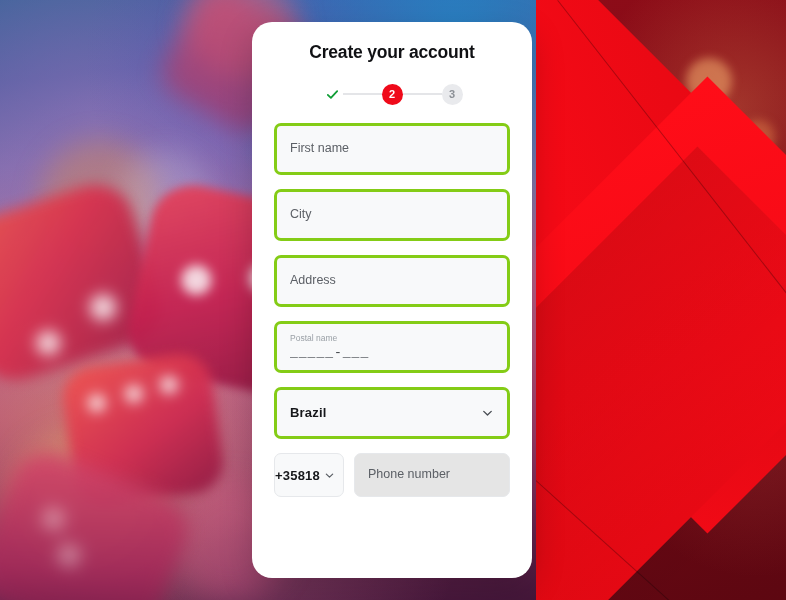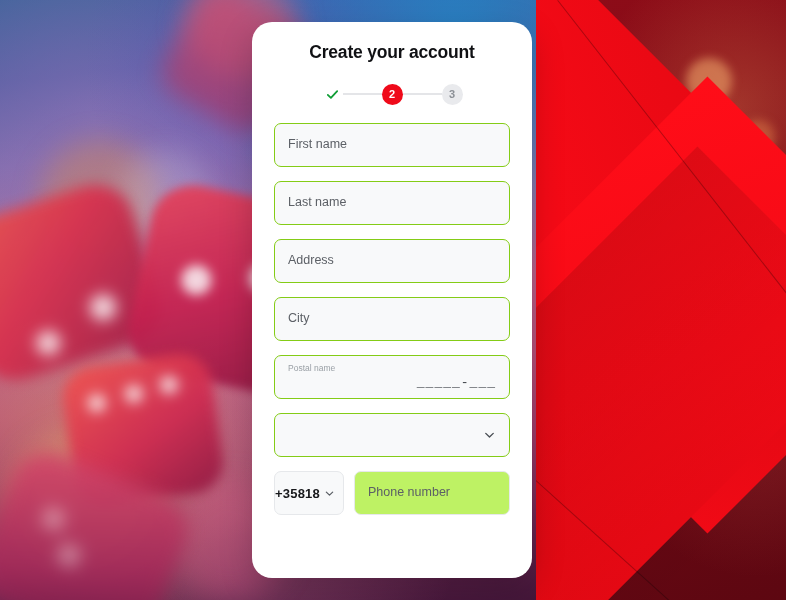--- a/index.html
+++ b/index.html
@@ -192,24 +192,24 @@
   .step-line {
     width: 39px;
     height: 1.5px;
     background: #e4e5e8;
     flex: 0 0 auto;
   }
 
   
   .field {
     margin-top: 14px;
-    height: 44px;
+    height: 52px;
     box-sizing: border-box;
     background: #f8f9fa;
-    border: 1px solid #84cc16;
+    border: 3px solid #84cc16;
     border-radius: 7px;
     display: flex;
     flex-direction: column;
     justify-content: center;
     padding: 0 13px;
     position: relative;
   }
   .field.first { margin-top: 18px; }
   .ph {
     font-size: 12.5px;
@@ -228,21 +228,20 @@
     color: #17181b;
     line-height: 1.1;
     letter-spacing: 0.2px;
   }
   .fmask {
     font-size: 13px;
     color: #3b3f45;
     line-height: 1.1;
     letter-spacing: 1px;
     font-family: "Liberation Mono", monospace;
-    text-align: right;
   }
   .chevron {
     position: absolute;
     right: 13px;
     top: 50%;
     transform: translateY(-50%);
     width: 13px;
     height: 13px;
     color: #4a4e54;
   }
@@ -273,21 +272,21 @@
     font-weight: bold;
     color: #17181b;
     letter-spacing: 0.2px;
   }
   .cc-chev { width: 11px; height: 11px; color: #5a5e64; }
   .cc-chev svg { display: block; }
   .phone-input {
     flex: 1 1 auto;
     height: 44px;
     box-sizing: border-box;
-    background: #bef264;
+    background: #e5e5e5;
     border: 1px solid #e6e8eb;
     border-radius: 7px;
     display: flex;
     align-items: center;
     padding: 0 13px;
   }
 
   
   .btn-primary {
     margin-top: 18px;
@@ -363,38 +362,36 @@
       <div class="step-line"></div>
       <div class="step active">2</div>
       <div class="step-line"></div>
       <div class="step todo">3</div>
     </div>
 
     <div class="field first">
       <span class="ph">First name</span>
     </div>
 
+
     <div class="field">
-      <span class="ph">Last name</span>
+      <span class="ph">City</span>
     </div>
 
     <div class="field">
       <span class="ph">Address</span>
-    </div>
-
-    <div class="field">
-      <span class="ph">City</span>
     </div>
 
     <div class="field">
       <span class="flabel">Postal name</span>
       <span class="fmask">_____-___</span>
     </div>
 
     <div class="field">
+      <span class="fvalue">Brazil</span>
       <span class="chevron">
         <svg viewBox="0 0 16 16" width="13" height="13">
           <path d="M3.4 6 L8 10.4 L12.6 6" fill="none" stroke="currentColor" stroke-width="1.7" stroke-linecap="round" stroke-linejoin="round"></path>
         </svg>
       </span>
     </div>
 
     <div class="phone-row">
       <div class="cc">
         <span class="cc-val">+35818</span>

